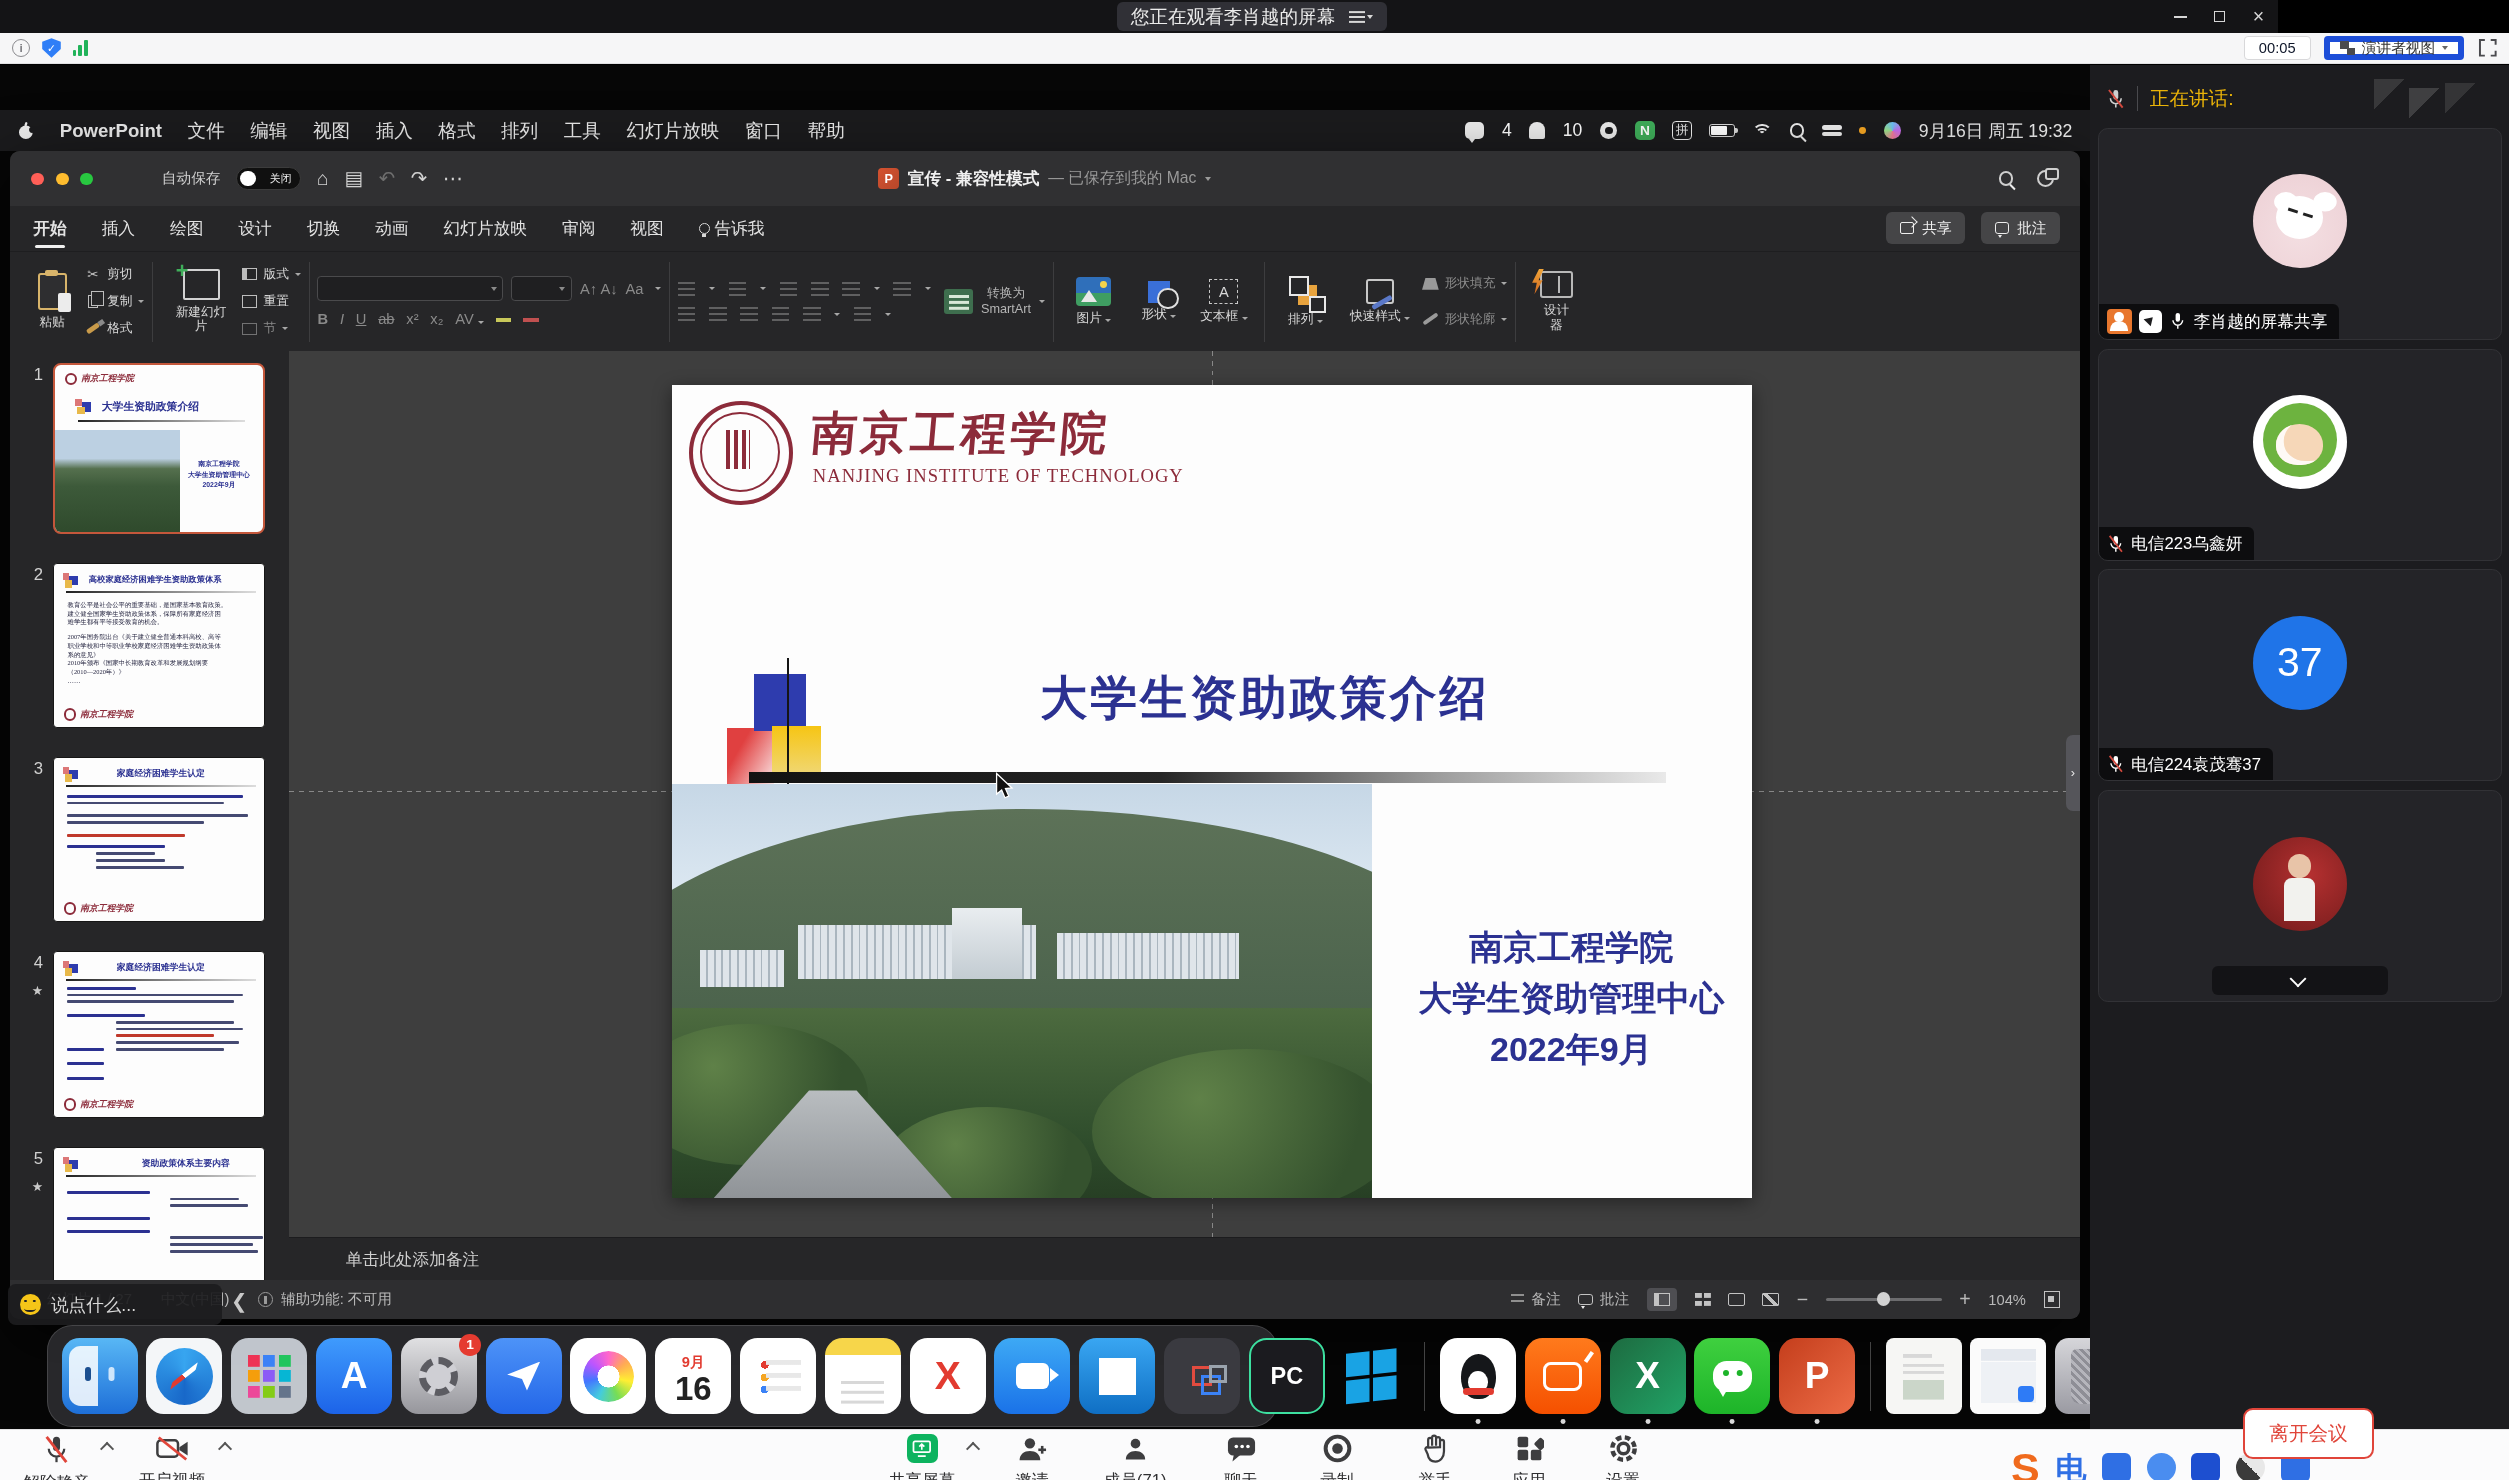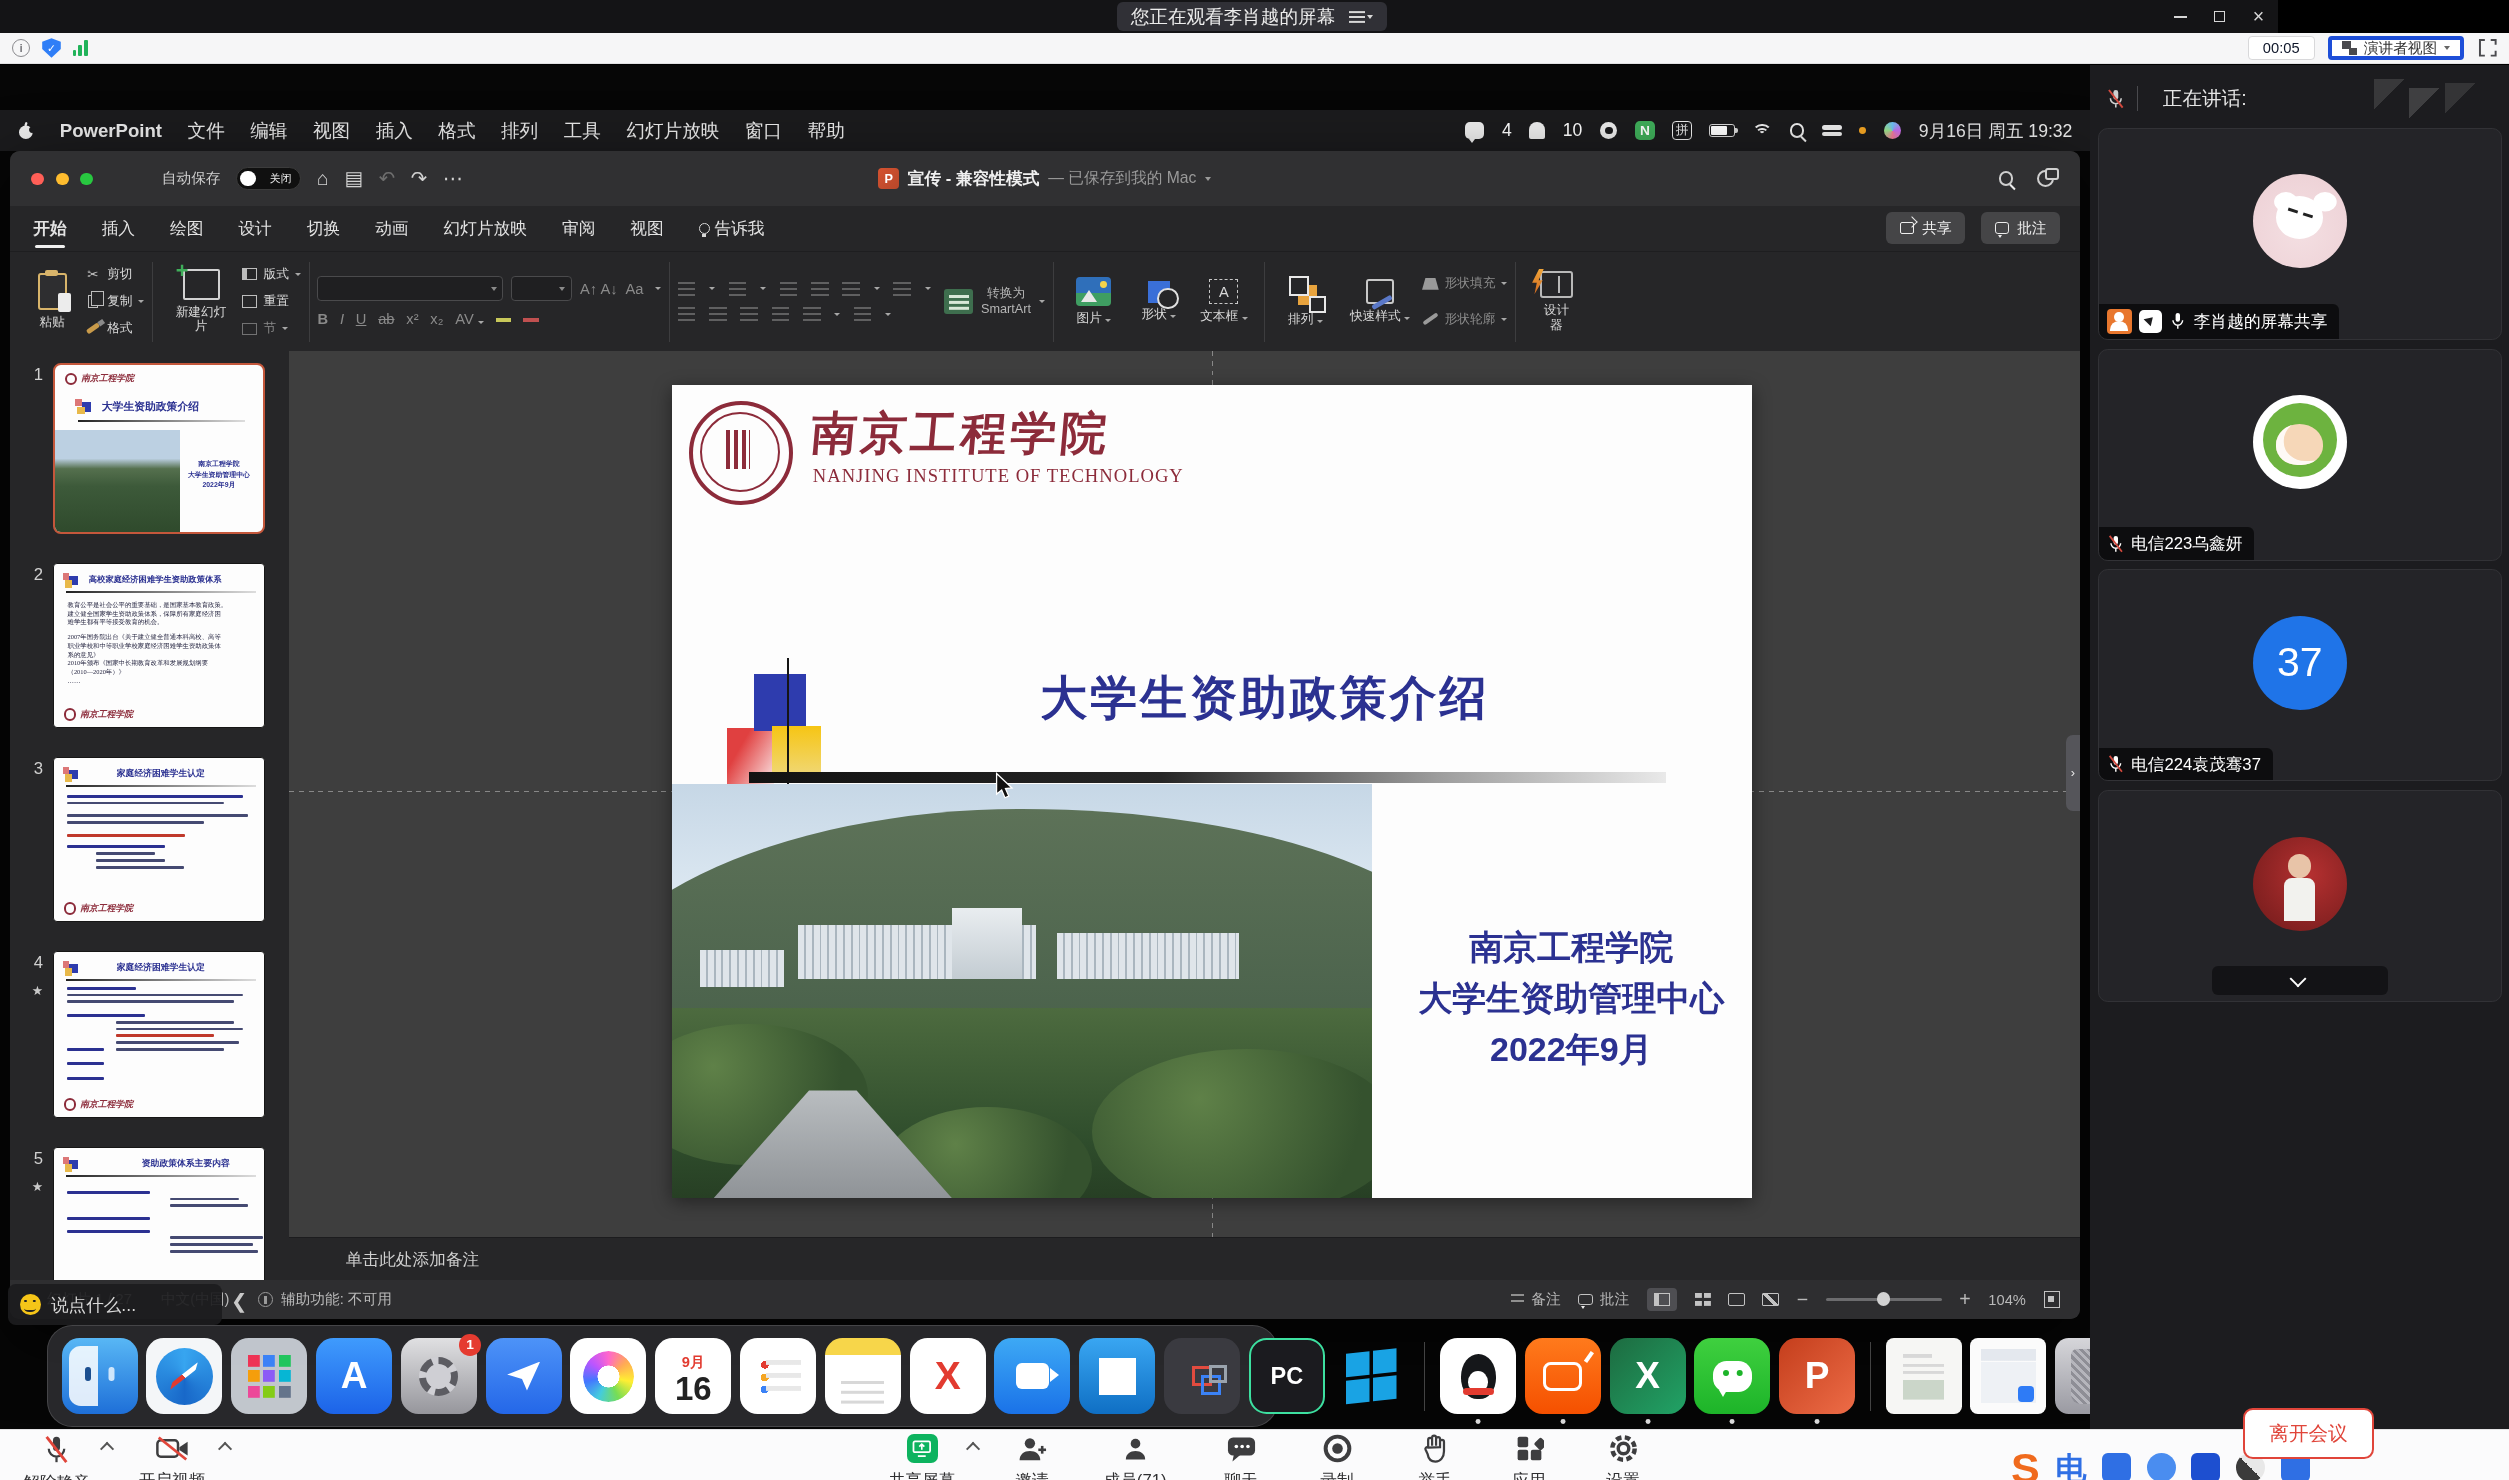--- a/index.html
+++ b/index.html
@@ -21,21 +21,21 @@
 
   
   .meet-toolbar { position:absolute; left:0; top:33px; width:2509px; height:31px; background:#f6f6f7; border-bottom:1px solid #e1e1e3; display:flex; align-items:center; justify-content:space-between; padding:0 11.8px; }
   .mt-left { display:flex; align-items:center; gap:11.8px; }
   .ic-info { width:18.6px; height:18.6px; border:1.5px solid #8b8b8f; border-radius:50%; color:#7c7c80; font-size:11.8px; font-weight:bold; display:flex; align-items:center; justify-content:center; }
   .ic-shield { width:18.6px; height:19.6px; background:#2f7ef7; clip-path:polygon(50% 0,100% 18%,100% 55%,50% 100%,0 55%,0 18%); display:flex; align-items:center; justify-content:center; color:#fff; font-size:10.8px; }
   .ic-signal { display:flex; align-items:flex-end; gap:2px; height:15.7px; }
   .ic-signal span { width:3.9px; background:#21b35a; border-radius:1px; display:block; }
   .mt-right { display:flex; align-items:center; gap:13.7px; }
   .timer-box { width:67px; height:23.5px; background:#fff; border:1px solid #d8d8da; border-radius:3.9px; display:flex; align-items:center; justify-content:center; font-size:14.7px; color:#0f172a; }
-  .view-btn { height:23.5px; background:#fff; border:4px solid #1d4ed8; border-radius:3.9px; display:flex; align-items:center; gap:6.9px; padding:0 9.8px; font-size:14.7px; color:#333; }
+  .view-btn { height:23.5px; background:#fff; border:6px solid #1d4ed8; border-radius:3.9px; display:flex; align-items:center; gap:6.9px; padding:0 9.8px; font-size:14.7px; color:#333; }
   .view-ic { position:relative; width:14.7px; height:14.7px; }
   .view-ic::before { content:""; position:absolute; left:0; top:0; width:8.8px; height:8.8px; background:#4a4a4e; }
   .view-ic::after { content:""; position:absolute; right:0; bottom:0; width:7.8px; height:7.8px; background:#4a4a4e; }
   .caret-d { width:0; height:0; border-left:3.9px solid transparent; border-right:3.9px solid transparent; border-top:4.9px solid #666; display:inline-block; }
   .fs-ic { width:19.6px; height:19.6px; }
 
   
   .shared { position:absolute; left:0; top:65px; width:2090px; height:1364px; background:#060606; }
   .menubar { position:absolute; left:0; top:45px; width:2090px; height:41px; background:#1b1b1d; display:flex; align-items:center; padding:0 17.6px; gap:25.5px; color:#ebebeb; font-size:18.6px; }
   .menubar .appname { font-weight:bold; }
@@ -206,21 +206,21 @@
   .dock { position:absolute; left:47px; top:1260px; width:1231px; height:102px; background:rgba(70,70,74,.55); border:1px solid rgba(255,255,255,.14); border-radius:25.5px; display:flex; align-items:center; padding:0 13.7px; gap:8.8px; }
   .dicon { width:76px; height:76px; border-radius:17.6px; flex:none; position:relative; display:flex; align-items:center; justify-content:center; color:#fff; font-weight:bold; }
   .dicon .dot { position:absolute; bottom:-9.8px; left:50%; transform:translateX(-50%); width:4.9px; height:4.9px; border-radius:50%; background:#d8d8d8; }
   .dsep { width:1px; height:69px; background:rgba(255,255,255,.25); margin:0 5.9px; flex:none; }
   .badge-red { position:absolute; right:-3.9px; top:-3.9px; min-width:21.6px; height:21.6px; border-radius:10.8px; background:#e53b30; color:#fff; font-size:13.7px; display:flex; align-items:center; justify-content:center; padding:0 4.9px; }
 
   
   .sidebar { position:absolute; left:2090px; top:65px; width:420px; height:1364px; background:#1c1c1f; padding:3.9px 7.8px; }
   .sb-head { height:59px; display:flex; align-items:center; gap:11.8px; padding:0 7.8px; position:relative; }
   .sb-head .vline { width:1px; height:25.5px; background:#4a4a4e; }
-  .sb-head .lbl { color:#e5e5e5; font-size:19.6px;margin-left:13px; }
+  .sb-head .lbl { color:#eab308; font-size:19.6px; }
   .sb-head .fade { position:absolute; right:9.8px; top:9.8px; width:118px; height:39px; opacity:.22; background:linear-gradient(135deg,#9a9a9a 21.6px,transparent 0) 0 0/33px 33px no-repeat, linear-gradient(135deg,#bcbcbc 21.6px,transparent 0) 35px 9.8px/33px 33px no-repeat, linear-gradient(135deg,#8a8a8a 21.6px,transparent 0) 71px 3.9px/33px 33px no-repeat; }
   .tile { position:relative; width:404px; height:212px; background:#242428; border:1px solid #323236; border-radius:9.8px; margin-bottom:8.8px; overflow:hidden; }
   .avatar { position:absolute; left:50%; top:44%; transform:translate(-50%,-50%); width:94px; height:94px; border-radius:50%; overflow:hidden; }
   .name-tag { position:absolute; left:0; bottom:0; background:rgba(0,0,0,.62); display:flex; align-items:center; gap:6.9px; padding:4.9px 11.8px 4.9px 7.8px; border-radius:0 5.9px 0 0; }
   .name-tag .nm { color:#fff; font-size:16.7px; }
   .badge-host { width:25.5px; height:25.5px; background:#e8772e; border-radius:3.9px; position:relative; flex:none; }
   .badge-host::before { content:""; position:absolute; left:7.8px; top:3.9px; width:9.8px; height:9.8px; border-radius:50%; background:#fff; }
   .badge-host::after { content:""; position:absolute; left:3.9px; top:12.7px; width:17.6px; height:9.8px; border-radius:8.8px 8.8px 0 0; background:#fff; }
   .badge-share { width:23.5px; height:23.5px; background:#fff; border-radius:4.9px; position:relative; flex:none; }
   .badge-share::after { content:""; position:absolute; left:5.9px; top:6.9px; width:0; height:0; border-left:5.9px solid transparent; border-right:5.9px solid transparent; border-bottom:8.8px solid #1d1d1f; transform:rotate(45deg); }

